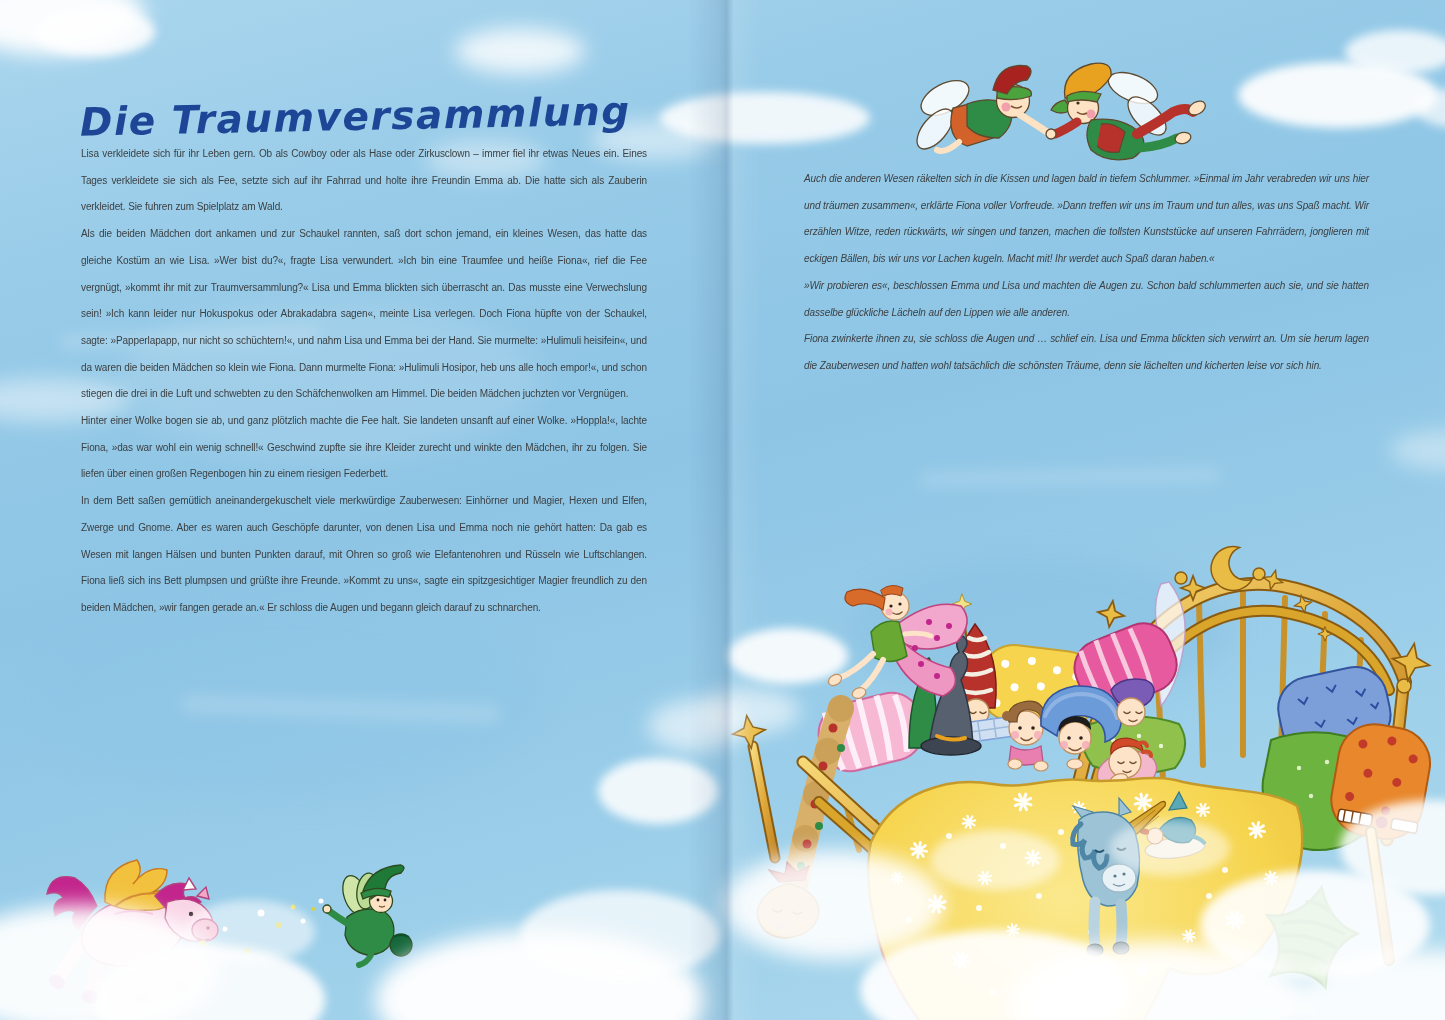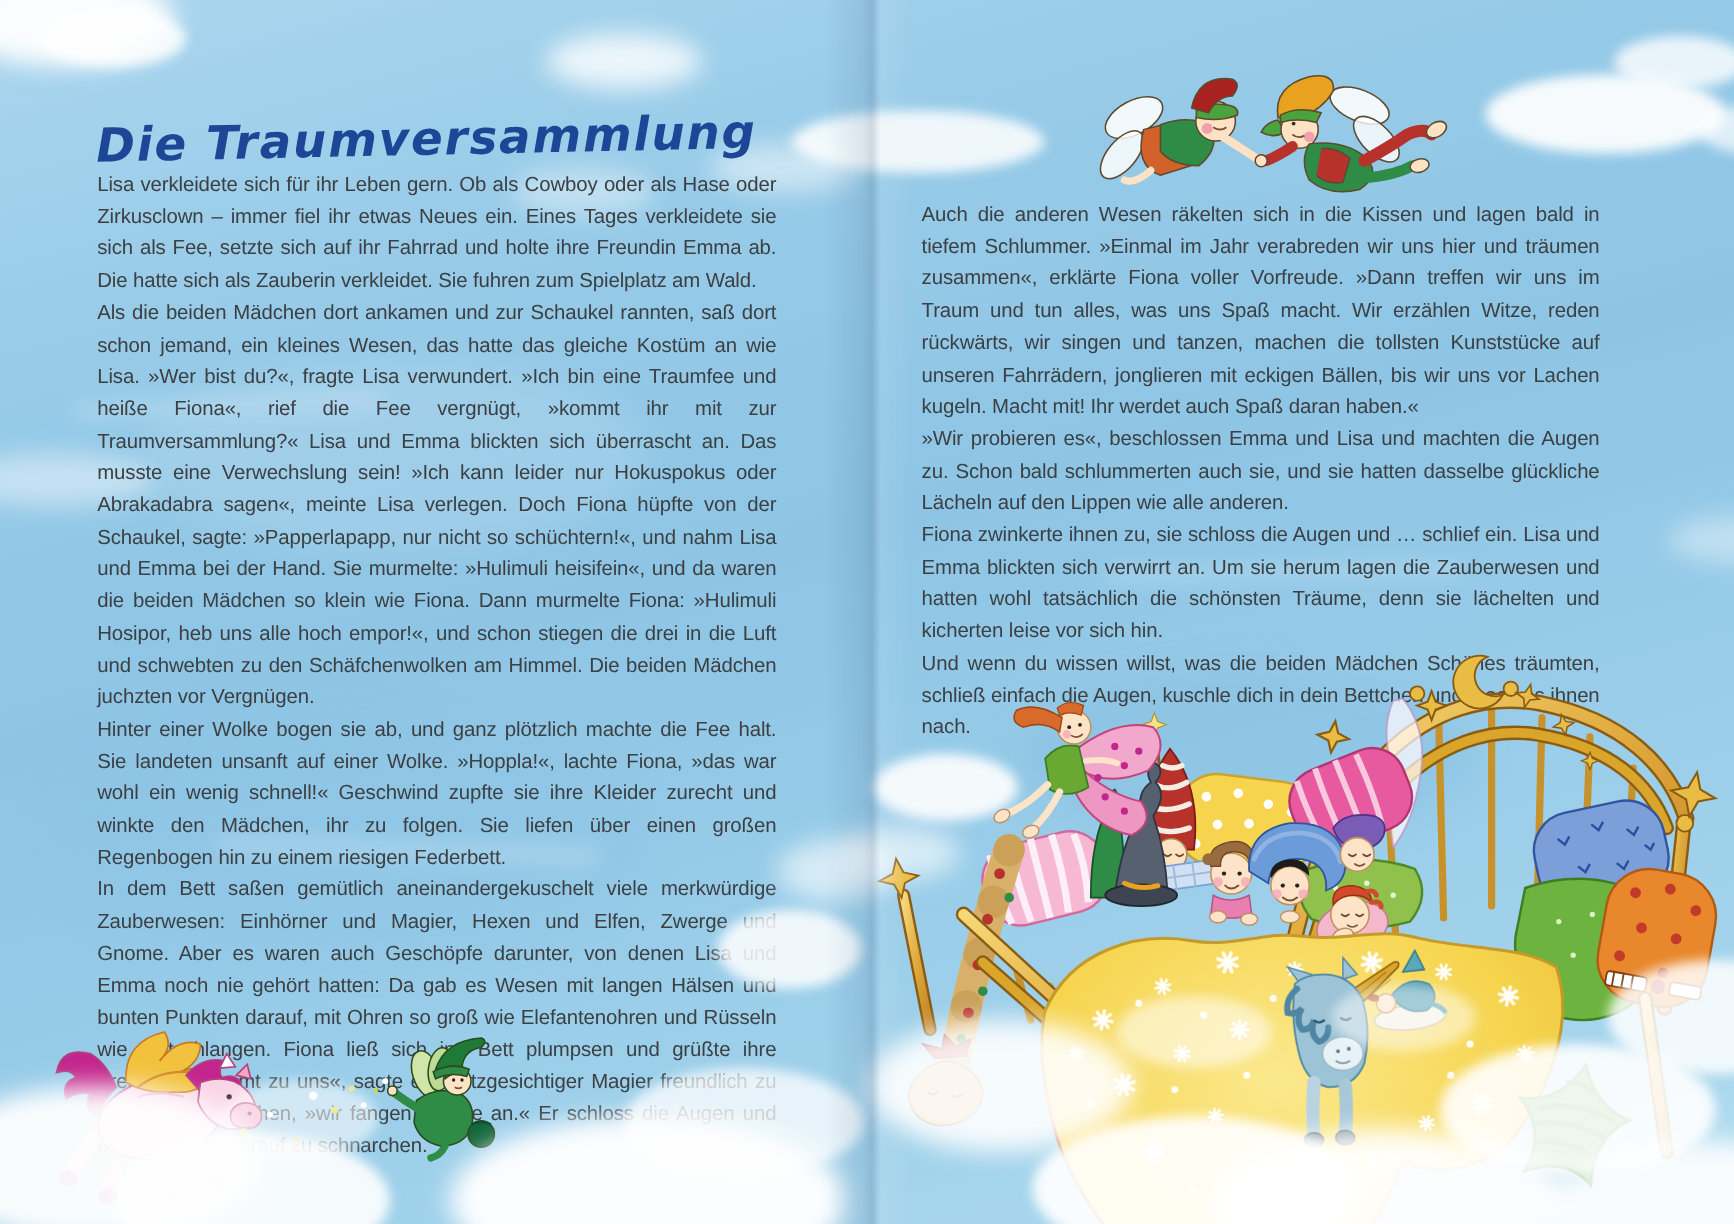--- a/index.html
+++ b/index.html
@@ -28,26 +28,26 @@
   }
   
   .title{
     position:absolute;left:80px;top:68px;z-index:3;
     font-family:"DejaVu Sans",sans-serif;font-style:italic;font-weight:600;
     font-size:39px;letter-spacing:1.5px;color:#1d4796;
     transform:rotate(-1.2deg);white-space:nowrap;
   }
   .story{
     position:absolute;z-index:3;color:#3c4043;
-    font-size:17px;line-height:26.7px;text-align:justify;
+    font-size:10px;line-height:26.7px;text-align:justify;
     letter-spacing:-0.1px;
   }
   .story .para{margin:0;}
   .story-left{left:81px;top:141px;width:566px;}
-  .story-right{left:768px;top:166px;width:565px;}
+  .story-right{left:804px;top:166px;width:565px;font-style:italic;}
   
   .illu{position:absolute;z-index:4;}
   svg{display:block;overflow:visible;}
 </style>
 </head>
 <body>
 
 <div class="sky"></div>
 <div class="wash" style="left:120px;top:300px;width:420px;height:160px;background:rgba(255,255,255,.12);"></div>
 <div class="wash" style="left:850px;top:560px;width:380px;height:140px;background:rgba(120,180,220,.25);"></div>
@@ -74,21 +74,20 @@
 <div class="story story-left">
     <p class="para">Lisa verkleidete sich für ihr Leben gern. Ob als Cowboy oder als Hase oder Zirkusclown – immer fiel ihr etwas Neues ein. Eines Tages verkleidete sie sich als Fee, setzte sich auf ihr Fahrrad und holte ihre Freundin Emma ab. Die hatte sich als Zauberin verkleidet. Sie fuhren zum Spielplatz am Wald.</p>
     <p class="para">Als die beiden Mädchen dort ankamen und zur Schaukel rannten, saß dort schon jemand, ein kleines Wesen, das hatte das gleiche Kostüm an wie Lisa. »Wer bist du?«, fragte Lisa verwundert. »Ich bin eine Traumfee und heiße Fiona«, rief die Fee vergnügt, »kommt ihr mit zur Traumversammlung?« Lisa und Emma blickten sich überrascht an. Das musste eine Verwechslung sein! »Ich kann leider nur Hokuspokus oder Abrakadabra sagen«, meinte Lisa verlegen. Doch Fiona hüpfte von der Schaukel, sagte: »Papperlapapp, nur nicht so schüchtern!«, und nahm Lisa und Emma bei der Hand. Sie murmelte: »Hulimuli heisifein«, und da waren die beiden Mädchen so klein wie Fiona. Dann murmelte Fiona: »Hulimuli Hosipor, heb uns alle hoch empor!«, und schon stiegen die drei in die Luft und schwebten zu den Schäfchenwolken am Himmel. Die beiden Mädchen juchzten vor Vergnügen.</p>
     <p class="para">Hinter einer Wolke bogen sie ab, und ganz plötzlich machte die Fee halt. Sie landeten unsanft auf einer Wolke. »Hoppla!«, lachte Fiona, »das war wohl ein wenig schnell!« Geschwind zupfte sie ihre Kleider zurecht und winkte den Mädchen, ihr zu folgen. Sie liefen über einen großen Regenbogen hin zu einem riesigen Federbett.</p>
     <p class="para">In dem Bett saßen gemütlich aneinandergekuschelt viele merkwürdige Zauberwesen: Einhörner und Magier, Hexen und Elfen, Zwerge und Gnome. Aber es waren auch Geschöpfe darunter, von denen Lisa und Emma noch nie gehört hatten: Da gab es Wesen mit langen Hälsen und bunten Punkten darauf, mit Ohren so groß wie Elefantenohren und Rüsseln wie Luftschlangen. Fiona ließ sich ins Bett plumpsen und grüßte ihre Freunde. »Kommt zu uns«, sagte ein spitzgesichtiger Magier freundlich zu den beiden Mädchen, »wir fangen gerade an.« Er schloss die Augen und begann gleich darauf zu schnarchen.</p>
   </div>
 <div class="story story-right">
     <p class="para">Auch die anderen Wesen räkelten sich in die Kissen und lagen bald in tiefem Schlummer. »Einmal im Jahr verabreden wir uns hier und träumen zusammen«, erklärte Fiona voller Vorfreude. »Dann treffen wir uns im Traum und tun alles, was uns Spaß macht. Wir erzählen Witze, reden rückwärts, wir singen und tanzen, machen die tollsten Kunststücke auf unseren Fahrrädern, jonglieren mit eckigen Bällen, bis wir uns vor Lachen kugeln. Macht mit! Ihr werdet auch Spaß daran haben.«</p>
     <p class="para">»Wir probieren es«, beschlossen Emma und Lisa und machten die Augen zu. Schon bald schlummerten auch sie, und sie hatten dasselbe glückliche Lächeln auf den Lippen wie alle anderen.</p>
     <p class="para">Fiona zwinkerte ihnen zu, sie schloss die Augen und … schlief ein. Lisa und Emma blickten sich verwirrt an. Um sie herum lagen die Zauberwesen und hatten wohl tatsächlich die schönsten Träume, denn sie lächelten und kicherten leise vor sich hin.</p>
-    <p class="para">Und wenn du wissen willst, was die beiden Mädchen Schönes träumten, schließ einfach die Augen, kuschle dich in dein Bettchen und mach es ihnen nach.</p>
   </div>
 
 <div class="illu" style="left:915px;top:46px;">
 <svg width="295" height="138" viewBox="0 0 295 138">
   <g stroke="#5d4a2f" stroke-width="1.3">
 
     <ellipse cx="30" cy="52" rx="26" ry="14" fill="rgba(255,255,255,.88)" transform="rotate(-28 30 52)"></ellipse>
     <ellipse cx="20" cy="83" rx="24" ry="12" fill="rgba(255,255,255,.82)" transform="rotate(-50 20 83)"></ellipse>
     <path d="M38,62 Q30,92 52,100 L78,92 Q70,64 54,58 Z" fill="#d2622a"></path>
     <path d="M52,58 Q80,48 96,62 Q100,80 84,92 Q62,92 52,80 Z" fill="#2f8c46"></path>

